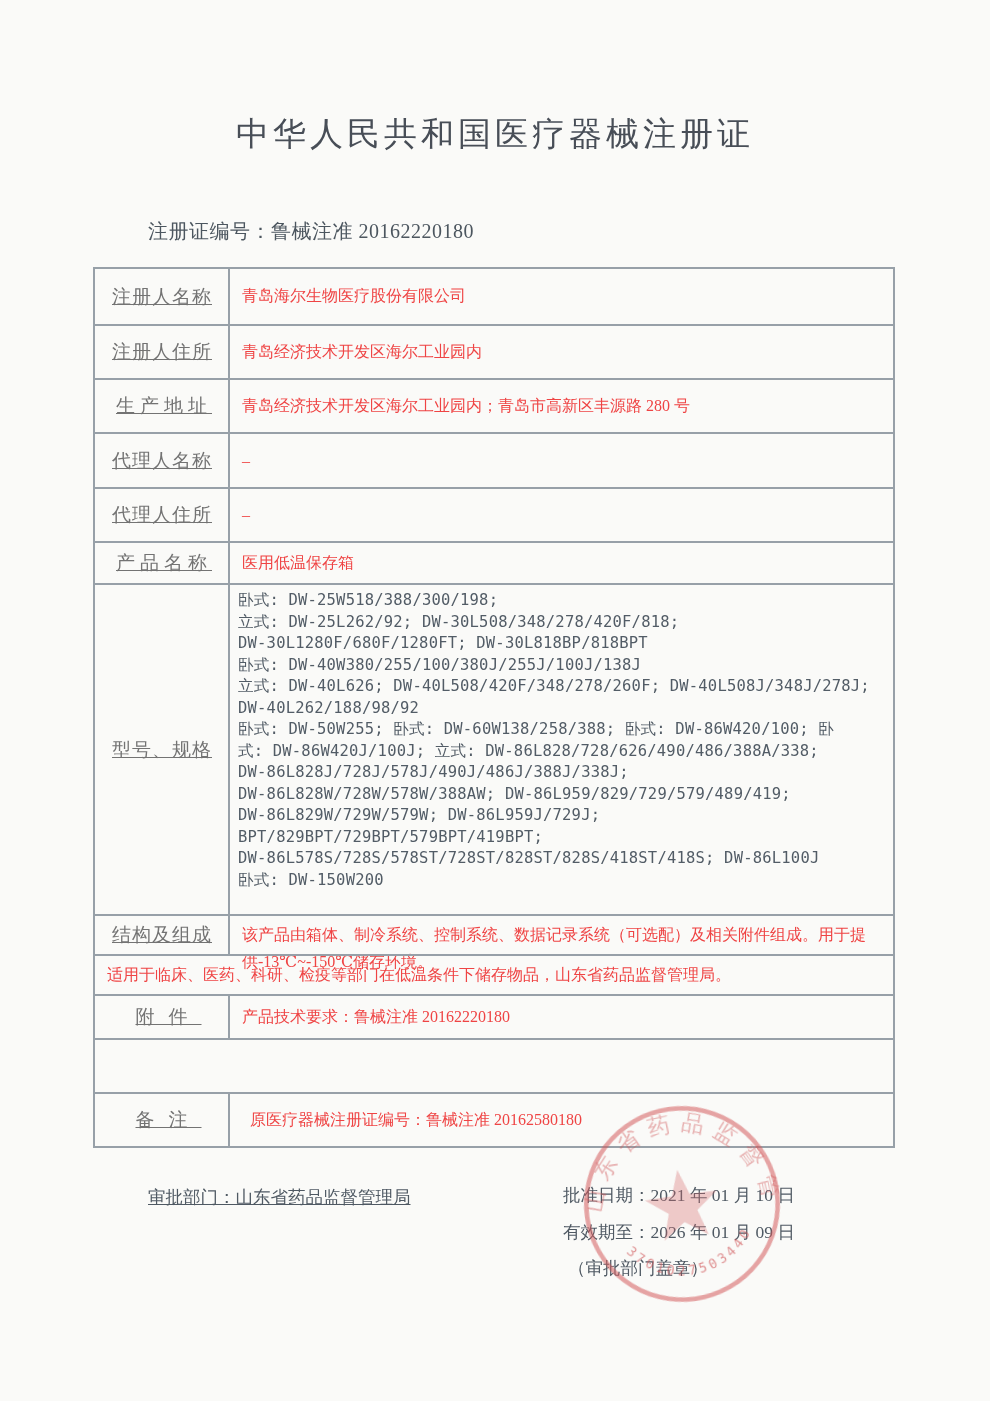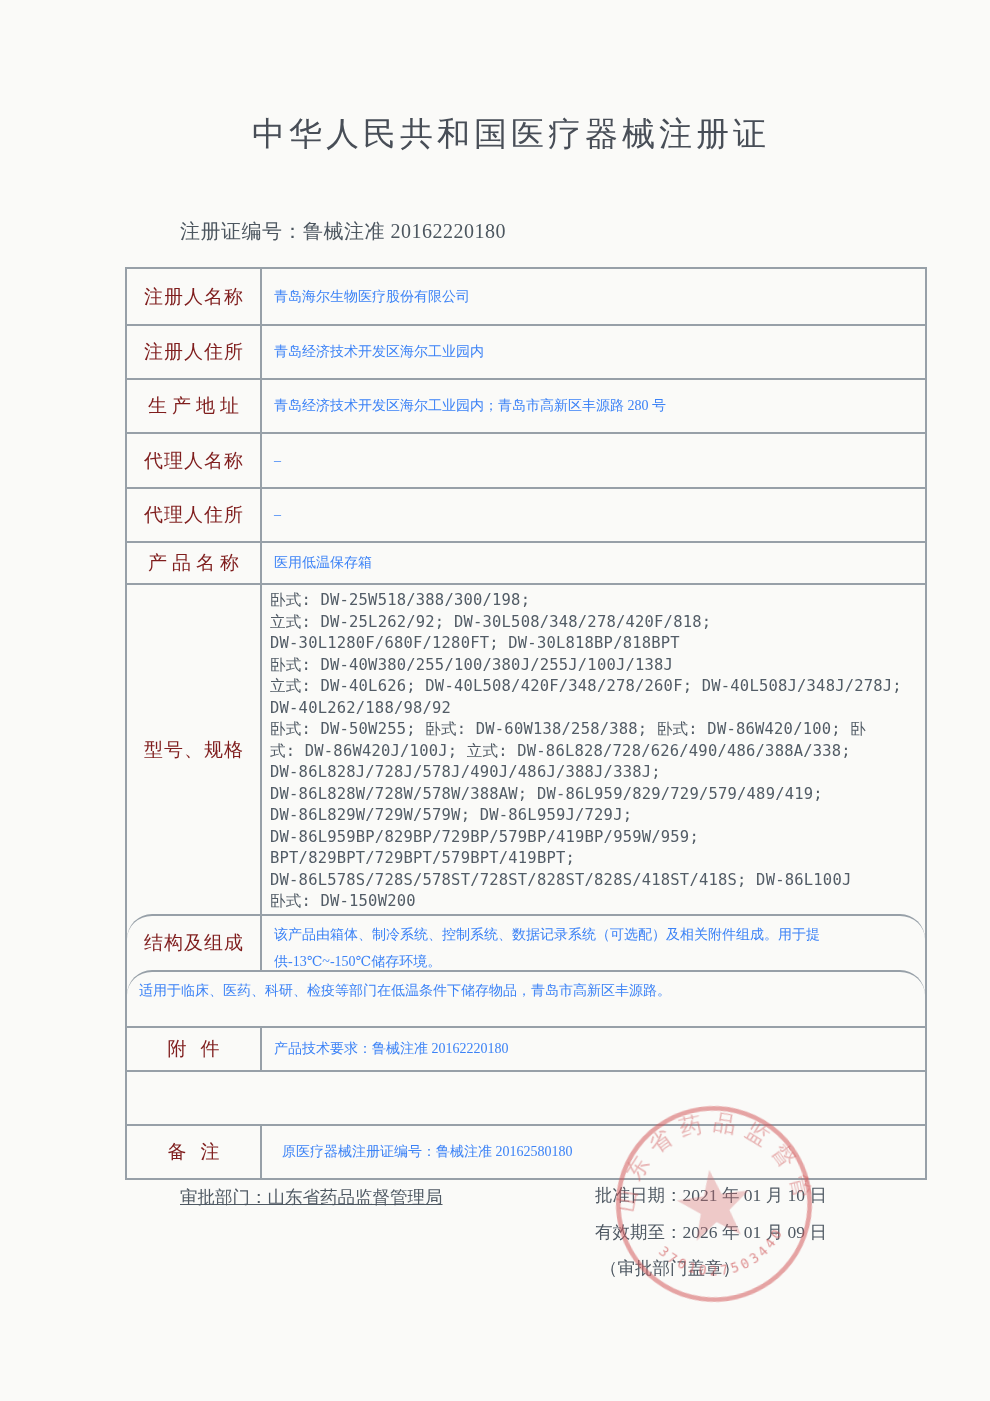--- a/index.html
+++ b/index.html
@@ -3,59 +3,59 @@
 <meta charset="utf-8">
 <style>
   html,body{margin:0;padding:0;}
   body{
     width:990px;height:1401px;position:relative;
     background:#fafaf8;
     font-family:"Liberation Serif","DejaVu Serif",serif;
     color:#4e5862;
     overflow:hidden;
   }
-  .doc{position:absolute;inset:0;filter:blur(0.3px);margin-left:32px;}
+  .doc{position:absolute;inset:0;filter:blur(0.3px);}
   .title{
     position:absolute;top:112px;left:0;width:100%;
     text-align:center;font-size:33px;letter-spacing:4px;
     color:#484e57;font-weight:400;white-space:nowrap;
   }
   .regno{
     position:absolute;left:148px;top:218px;
     font-size:20px;color:#4c565f;letter-spacing:0.5px;
   }
   .cert-table{
     position:absolute;left:93px;top:267px;width:802px;
     border:2px solid #97a0a8;box-sizing:border-box;
     display:flex;flex-direction:column;
   }
   .row{display:flex;box-sizing:border-box;}
   .row + .row{border-top:2px solid #97a0a8;}
   .lbl{
     width:133px;flex:0 0 133px;border-right:2px solid #97a0a8;
     display:flex;align-items:center;justify-content:center;
-    font-size:19px;color:#7f1d1d;text-align:center;
+    font-size:19px;color:#737373;text-align:center;text-decoration:underline;
   }
   .ls1{letter-spacing:1px;text-indent:1px;}
   .ls4{letter-spacing:5px;text-indent:5px;}
   .ls2{letter-spacing:14px;text-indent:14px;}
   .val{
     flex:1;display:flex;align-items:center;
-    padding:2px 10px 2px 12px;font-size:14px;color:#3b82f6;
+    padding:2px 10px 2px 12px;font-size:16px;color:#ef4444;
   }
   .val.block{display:block;padding-top:5px;line-height:27px;}
   .val.models{
     display:block;padding:5px 6px 2px 8px;
     font-family:"DejaVu Sans Mono","Liberation Mono",monospace;
     font-size:15.5px;line-height:21.5px;color:#525c66;
     letter-spacing:0.2px;white-space:nowrap;
   }
   .val.indent{padding-left:20px;}
   .h55{height:55px;} .h54{height:54px;} .h42{height:42px;}
-  .h331{height:331px;} .h56{height:56px;border-radius:25px;} .h44{height:44px;}
+  .h331{height:331px;} .h56{height:40px;} .h44{height:44px;}
   .footer-item{position:absolute;font-size:17.5px;color:#4f5963;white-space:nowrap;}
   .f-dept{left:148px;top:1185px;text-decoration:underline;}
   .f-date{left:563px;top:1183px;}
   .f-valid{left:563px;top:1220px;}
   .f-seal-note{left:568px;top:1256px;}
   .seal{
     position:absolute;left:570px;top:1092px;width:224px;height:224px;
     filter:blur(0.7px);transform:rotate(-8deg);opacity:0.9;
     pointer-events:none;
   }
@@ -108,34 +108,33 @@
         <div>立式: DW-25L262/92; DW-30L508/348/278/420F/818;</div>
         <div>DW-30L1280F/680F/1280FT; DW-30L818BP/818BPT</div>
         <div>卧式: DW-40W380/255/100/380J/255J/100J/138J</div>
         <div>立式: DW-40L626; DW-40L508/420F/348/278/260F; DW-40L508J/348J/278J;</div>
         <div>DW-40L262/188/98/92</div>
         <div>卧式: DW-50W255; 卧式: DW-60W138/258/388; 卧式: DW-86W420/100; 卧</div>
         <div>式: DW-86W420J/100J; 立式: DW-86L828/728/626/490/486/388A/338;</div>
         <div>DW-86L828J/728J/578J/490J/486J/388J/338J;</div>
         <div>DW-86L828W/728W/578W/388AW; DW-86L959/829/729/579/489/419;</div>
         <div>DW-86L829W/729W/579W; DW-86L959J/729J;</div>
-        <div>DW-86L959BP/829BP/729BP/579BP/419BP/959W/959;</div>
         <div>BPT/829BPT/729BPT/579BPT/419BPT;</div>
         <div>DW-86L578S/728S/578ST/728ST/828ST/828S/418ST/418S; DW-86L100J</div>
         <div>卧式: DW-150W200</div>
       </div>
     </div>
 
     <div class="row h56">
       <div class="lbl ls1">结构及组成</div>
       <div class="val block">该产品由箱体、制冷系统、控制系统、数据记录系统（可选配）及相关附件组成。用于提供-13℃~-150℃储存环境。</div>
     </div>
 
     <div class="row h56">
-      <div class="val block">适用于临床、医药、科研、检疫等部门在低温条件下储存物品，青岛市高新区丰源路。</div>
+      <div class="val block">适用于临床、医药、科研、检疫等部门在低温条件下储存物品，山东省药品监督管理局。</div>
     </div>
 
     <div class="row h44">
       <div class="lbl ls2">附件</div>
       <div class="val">产品技术要求：鲁械注准 20162220180</div>
     </div>
 
     <div class="row h54">
       <div class="val"></div>
     </div>

